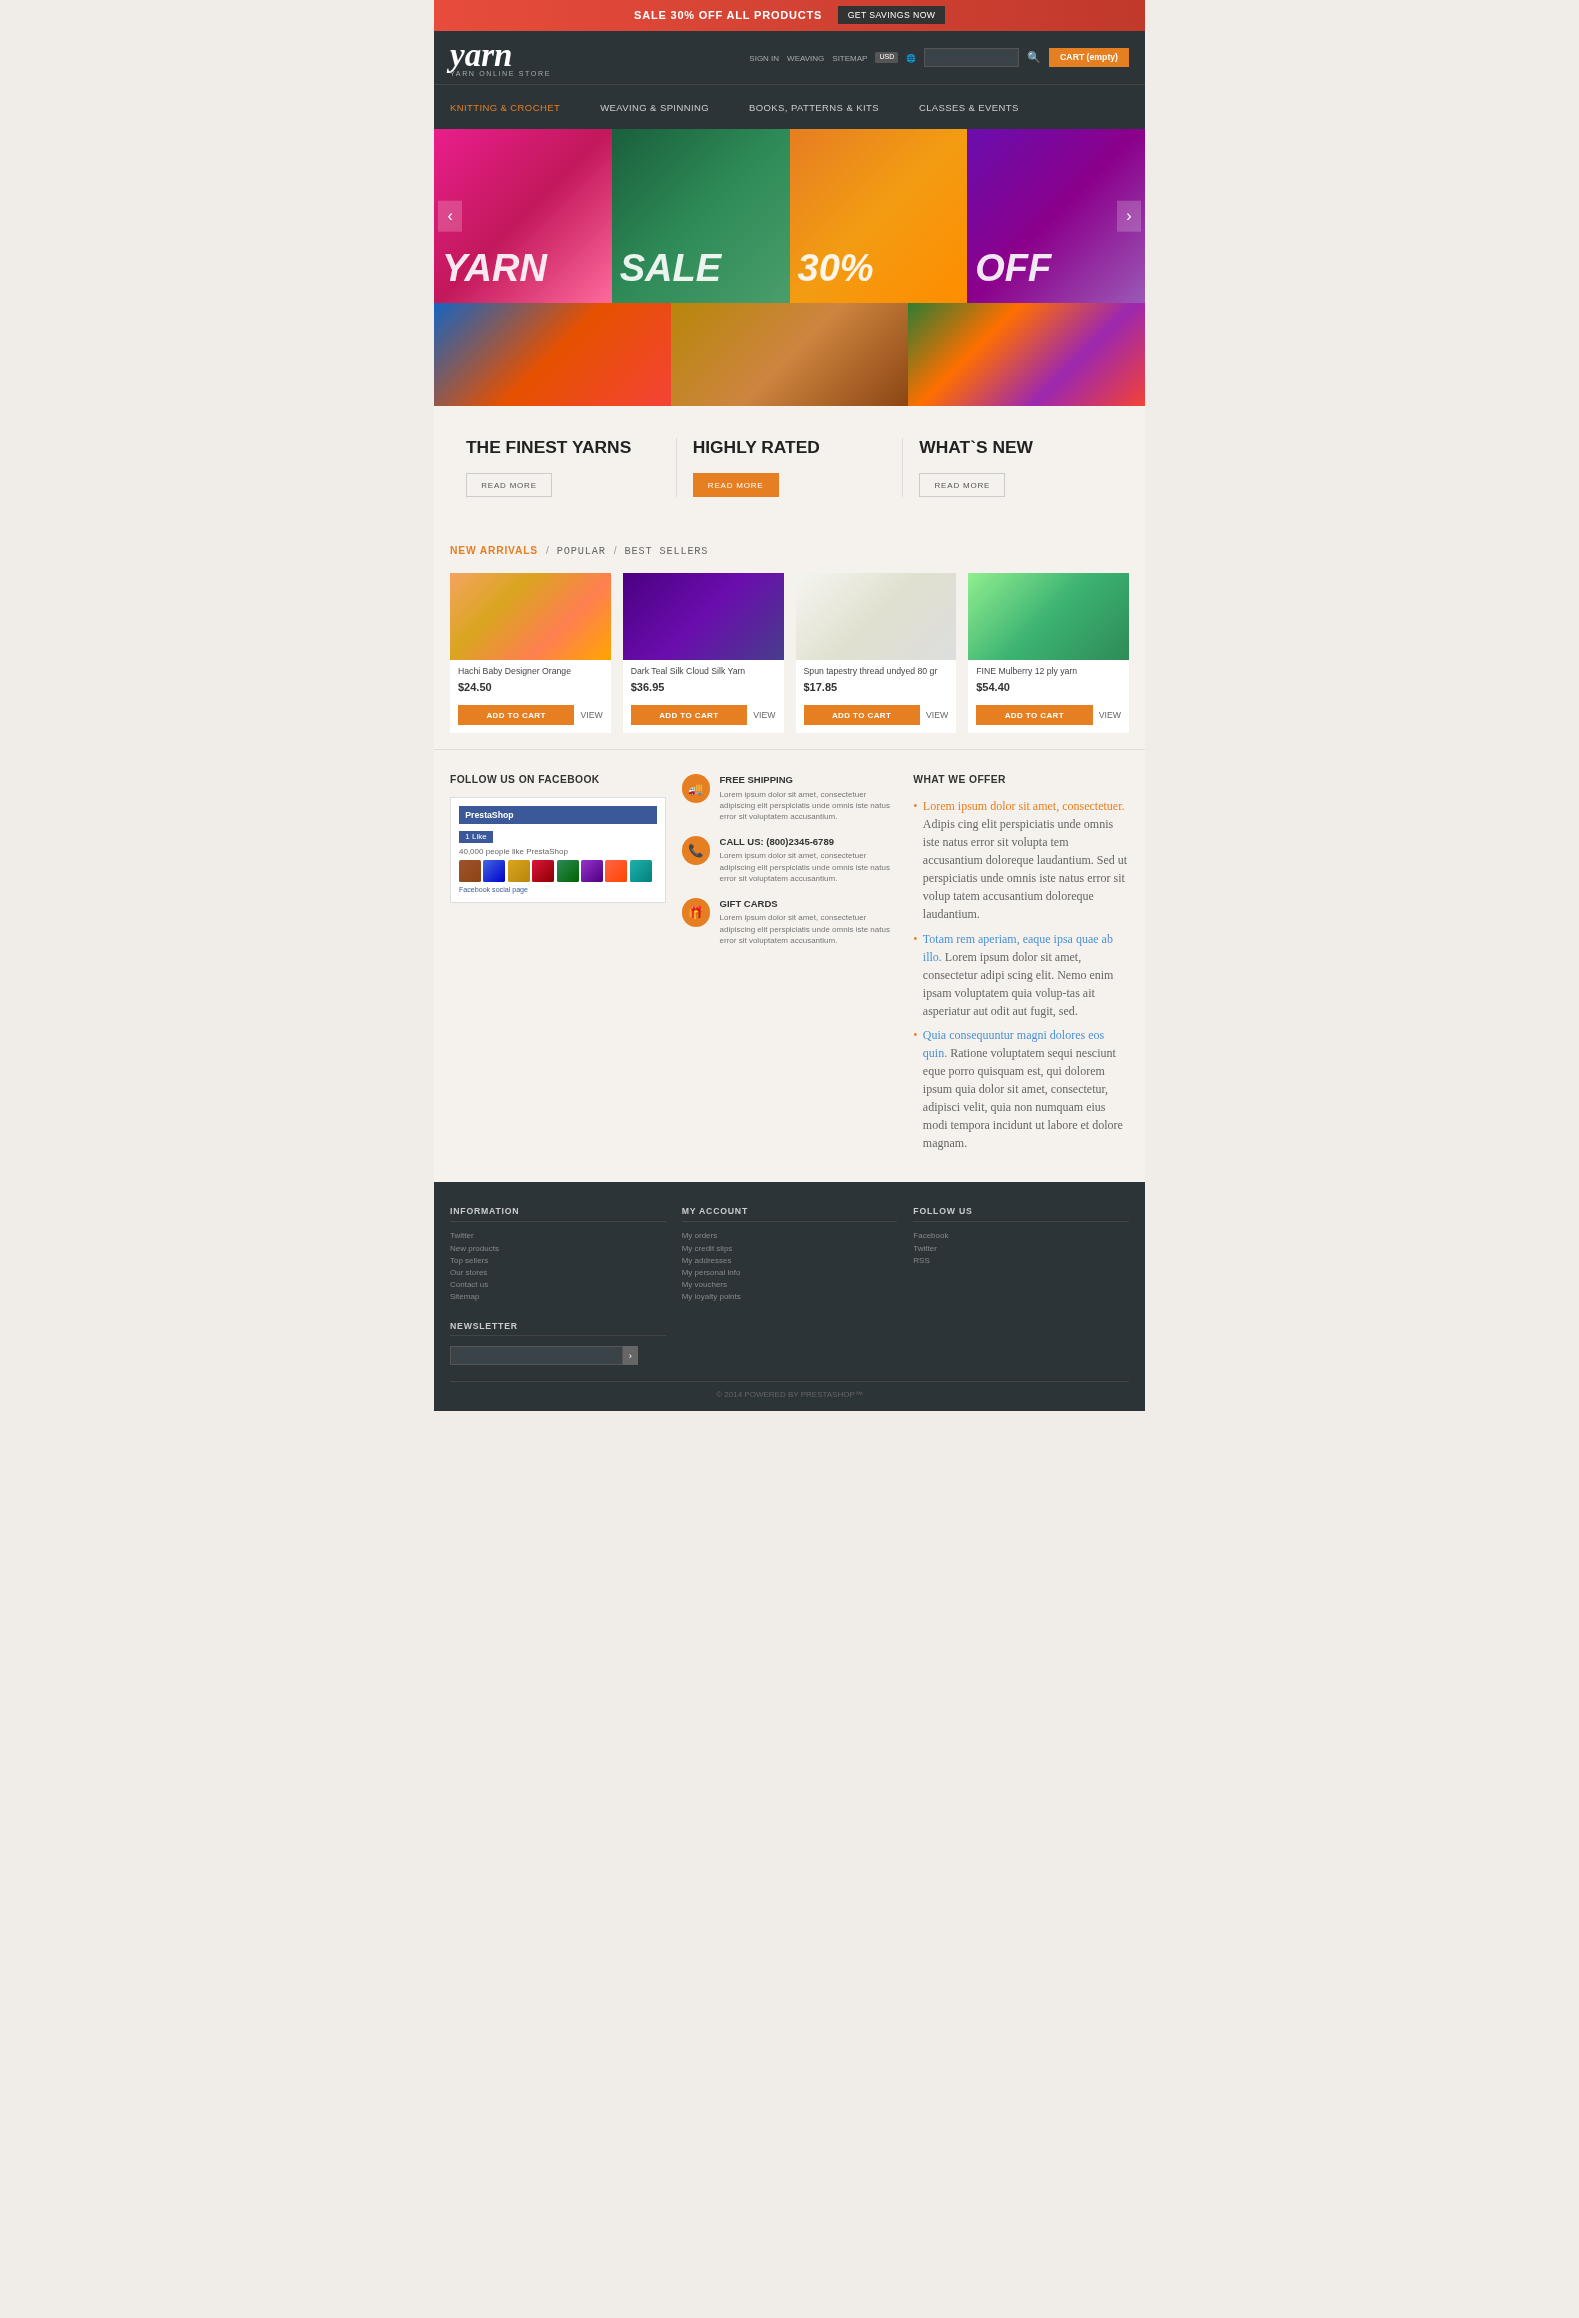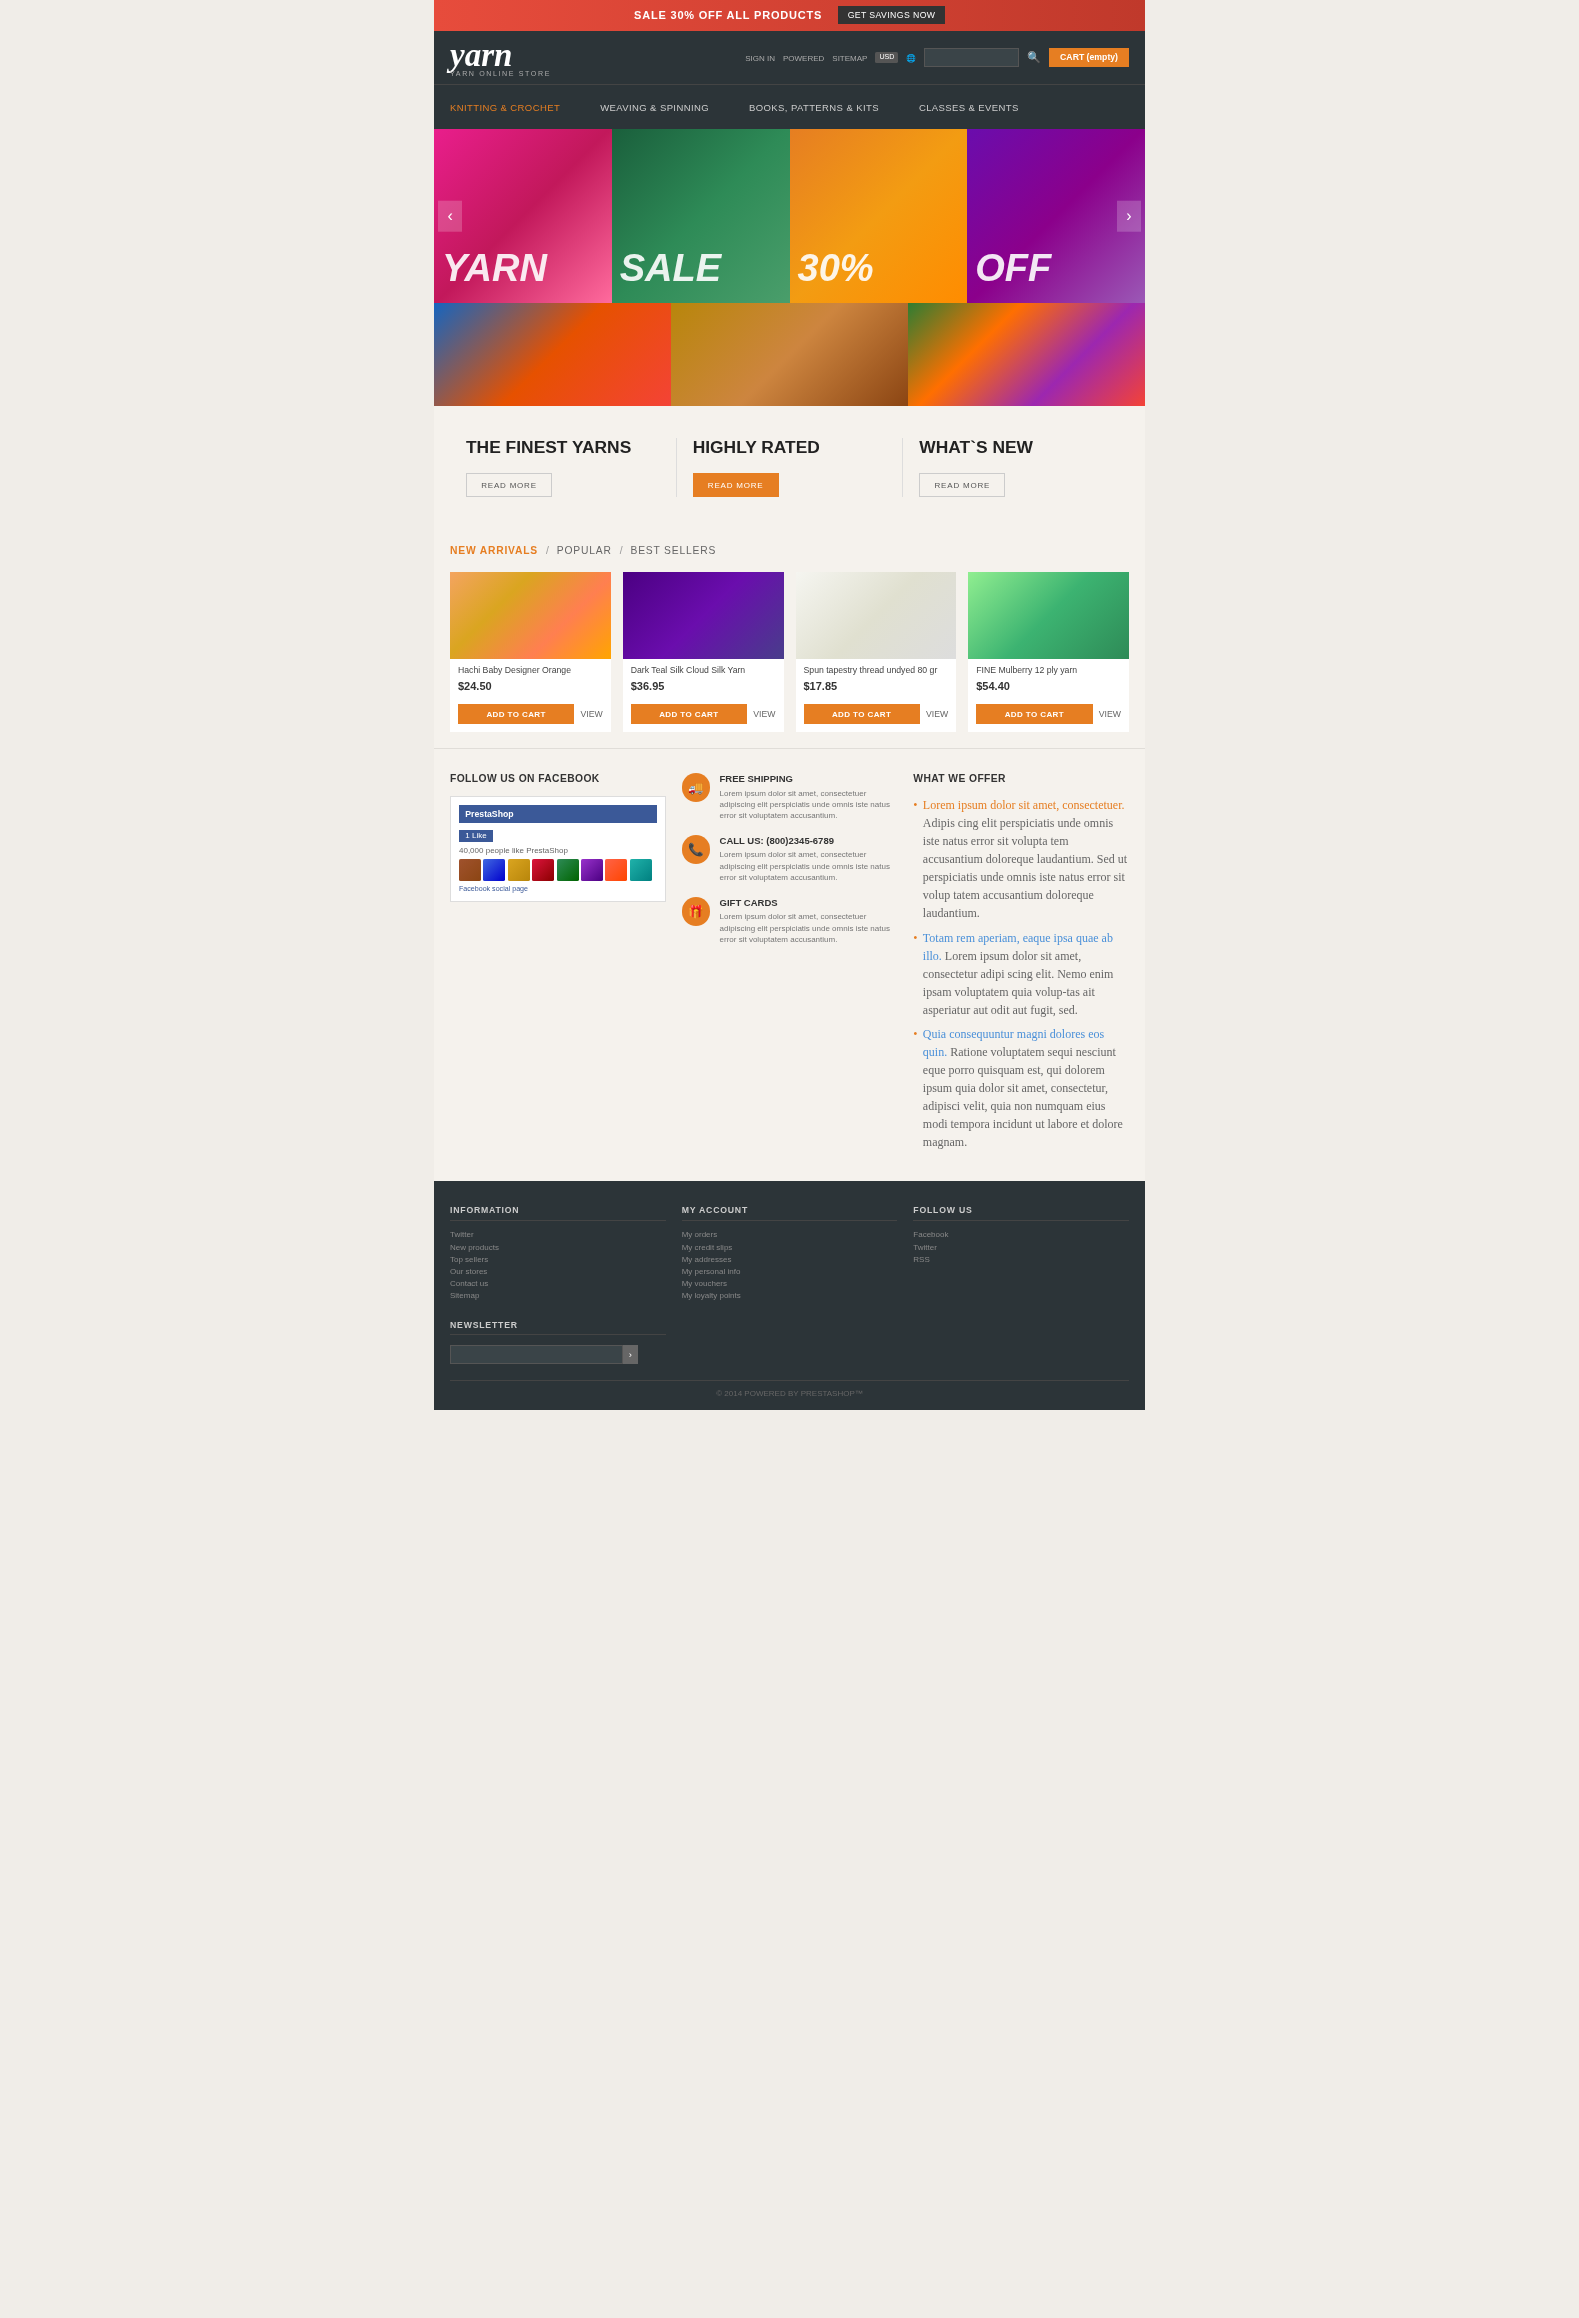--- a/index.html
+++ b/index.html
@@ -69,21 +69,21 @@
       border: 0.8px solid #ccc; background: none; padding: 6.3px 14.2px;
       font-size: 8px; letter-spacing: 0.8px; cursor: pointer; color: #555; text-transform: uppercase;
     }
     .feature-btn.highlight { background: #e67e22; color: white; border-color: #e67e22; }
 
     
     .products-section { background: #f5f2ed; padding: 16px; }
     .products-tabs { display: flex; gap: 8px; margin-bottom: 16px; align-items: flex-start; }
     .tab-active { color: #e67e22; font-size: 10.3px; font-weight: bold; letter-spacing: 0.8px; text-transform: uppercase; }
     .tab-separator { color: #999; font-size: 10.3px; }
-    .tab-inactive { color: #666; font-size: 10.3px; letter-spacing: 0.8px; text-transform: uppercase; cursor: pointer; }
+    .tab-inactive { color: #666; font-size: 10.3px; letter-spacing: 0.8px; text-transform: uppercase; cursor: pointer; font-family: Liberation Mono, monospace; }
     .products-grid { display: grid; grid-template-columns: repeat(4, 1fr); gap: 12px; }
     .product-card { background: white; padding: 0; }
     .product-img { height: 87px; width: 100%; }
     .product-img-1 { background: linear-gradient(135deg, #f4a460, #daa520, #ff7f50, #ffa500); }
     .product-img-2 { background: linear-gradient(135deg, #4b0082, #6a0dad, #483d8b); }
     .product-img-3 { background: linear-gradient(135deg, #f5f5f0, #e0e0d0, #ddd); }
     .product-img-4 { background: linear-gradient(135deg, #90ee90, #3cb371, #2e8b57); }
     .product-info { padding: 6.3px 8px; }
     .product-name { font-size: 8.7px; color: #444; margin-bottom: 3.2px; line-height: 1.3; }
     .product-price { font-size: 11px; font-weight: bold; color: #333; margin-bottom: 6.3px; }
@@ -145,21 +145,21 @@
 <div class="header">
   <div class="header-left">
     <div>
       <div class="logo">yarn</div>
       <span class="logo-sub">YARN ONLINE STORE</span>
     </div>
   </div>
   <div class="header-right">
     <div class="header-links">
       <a class="header-link">SIGN IN</a>
-      <a class="header-link">POWERED</a>
+      <a class="header-link">WEAVING</a>
       <a class="header-link">SITEMAP</a>
       <span class="currency-badge">USD</span>
       <span class="flag">🌐</span>
     </div>
     <input class="search-box" type="text" style="">
     <button class="search-btn">🔍</button>
     <button class="cart-btn">CART (empty)</button>
   </div>
 </div>
 

